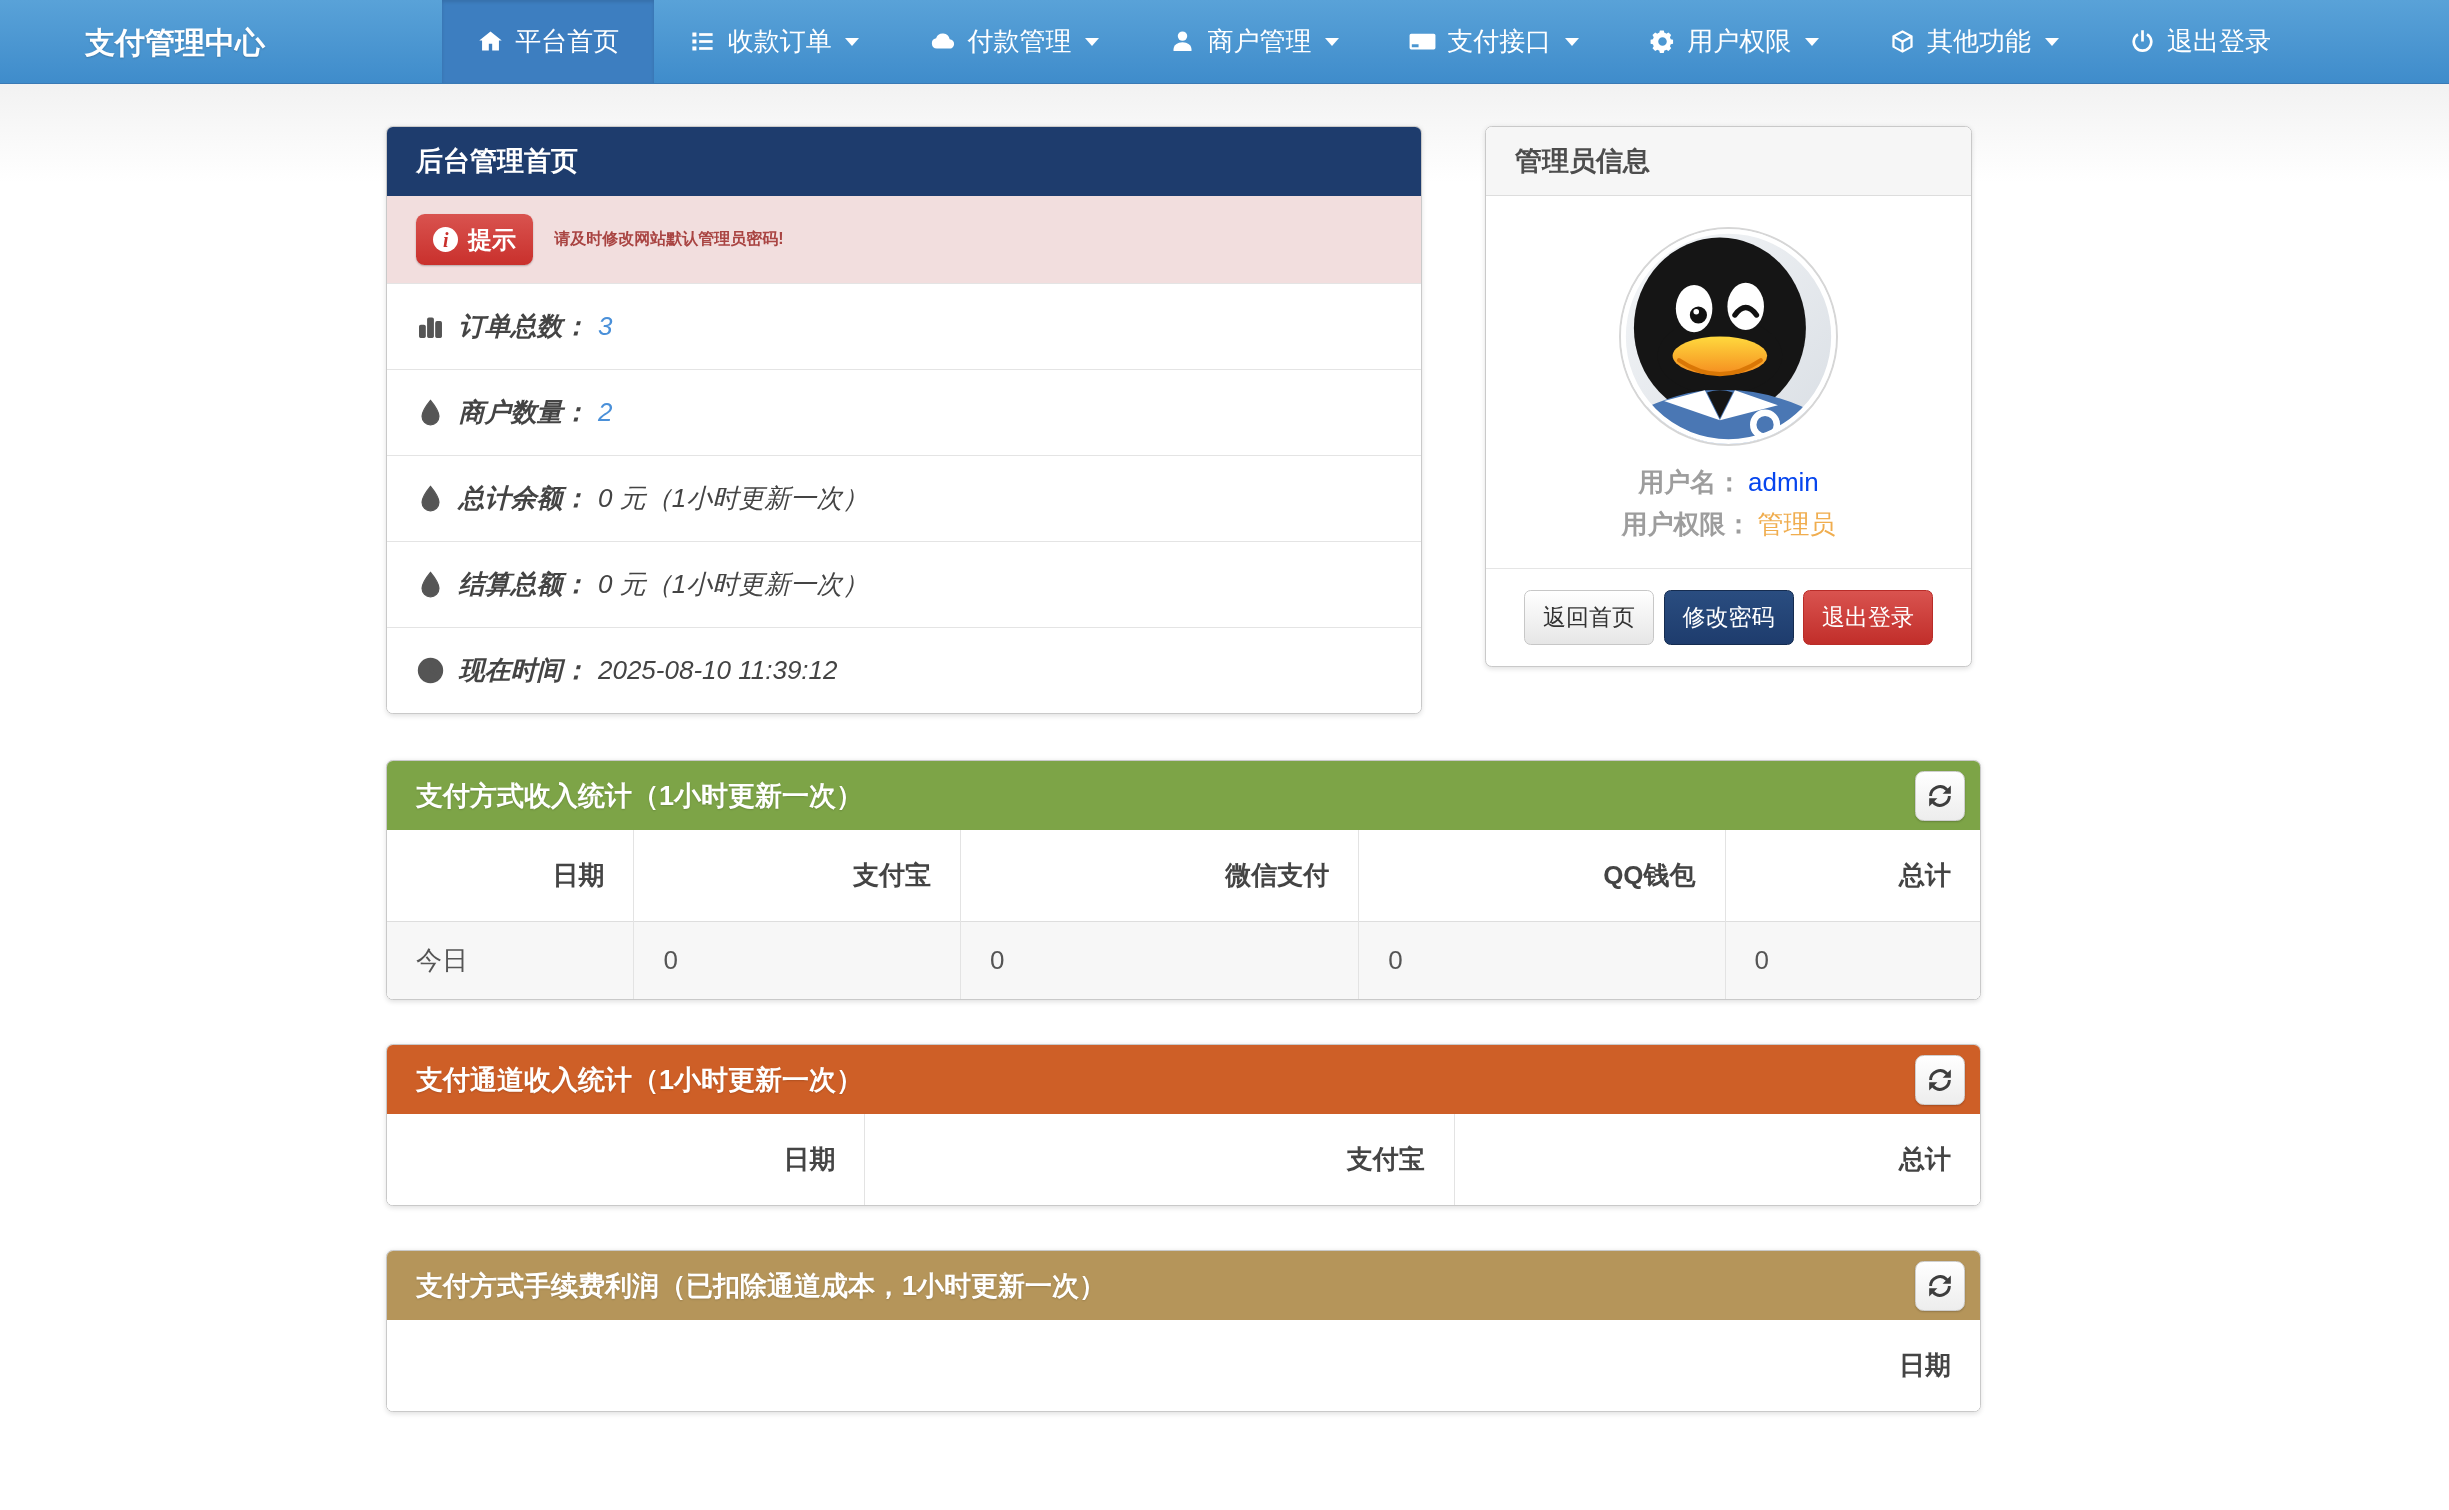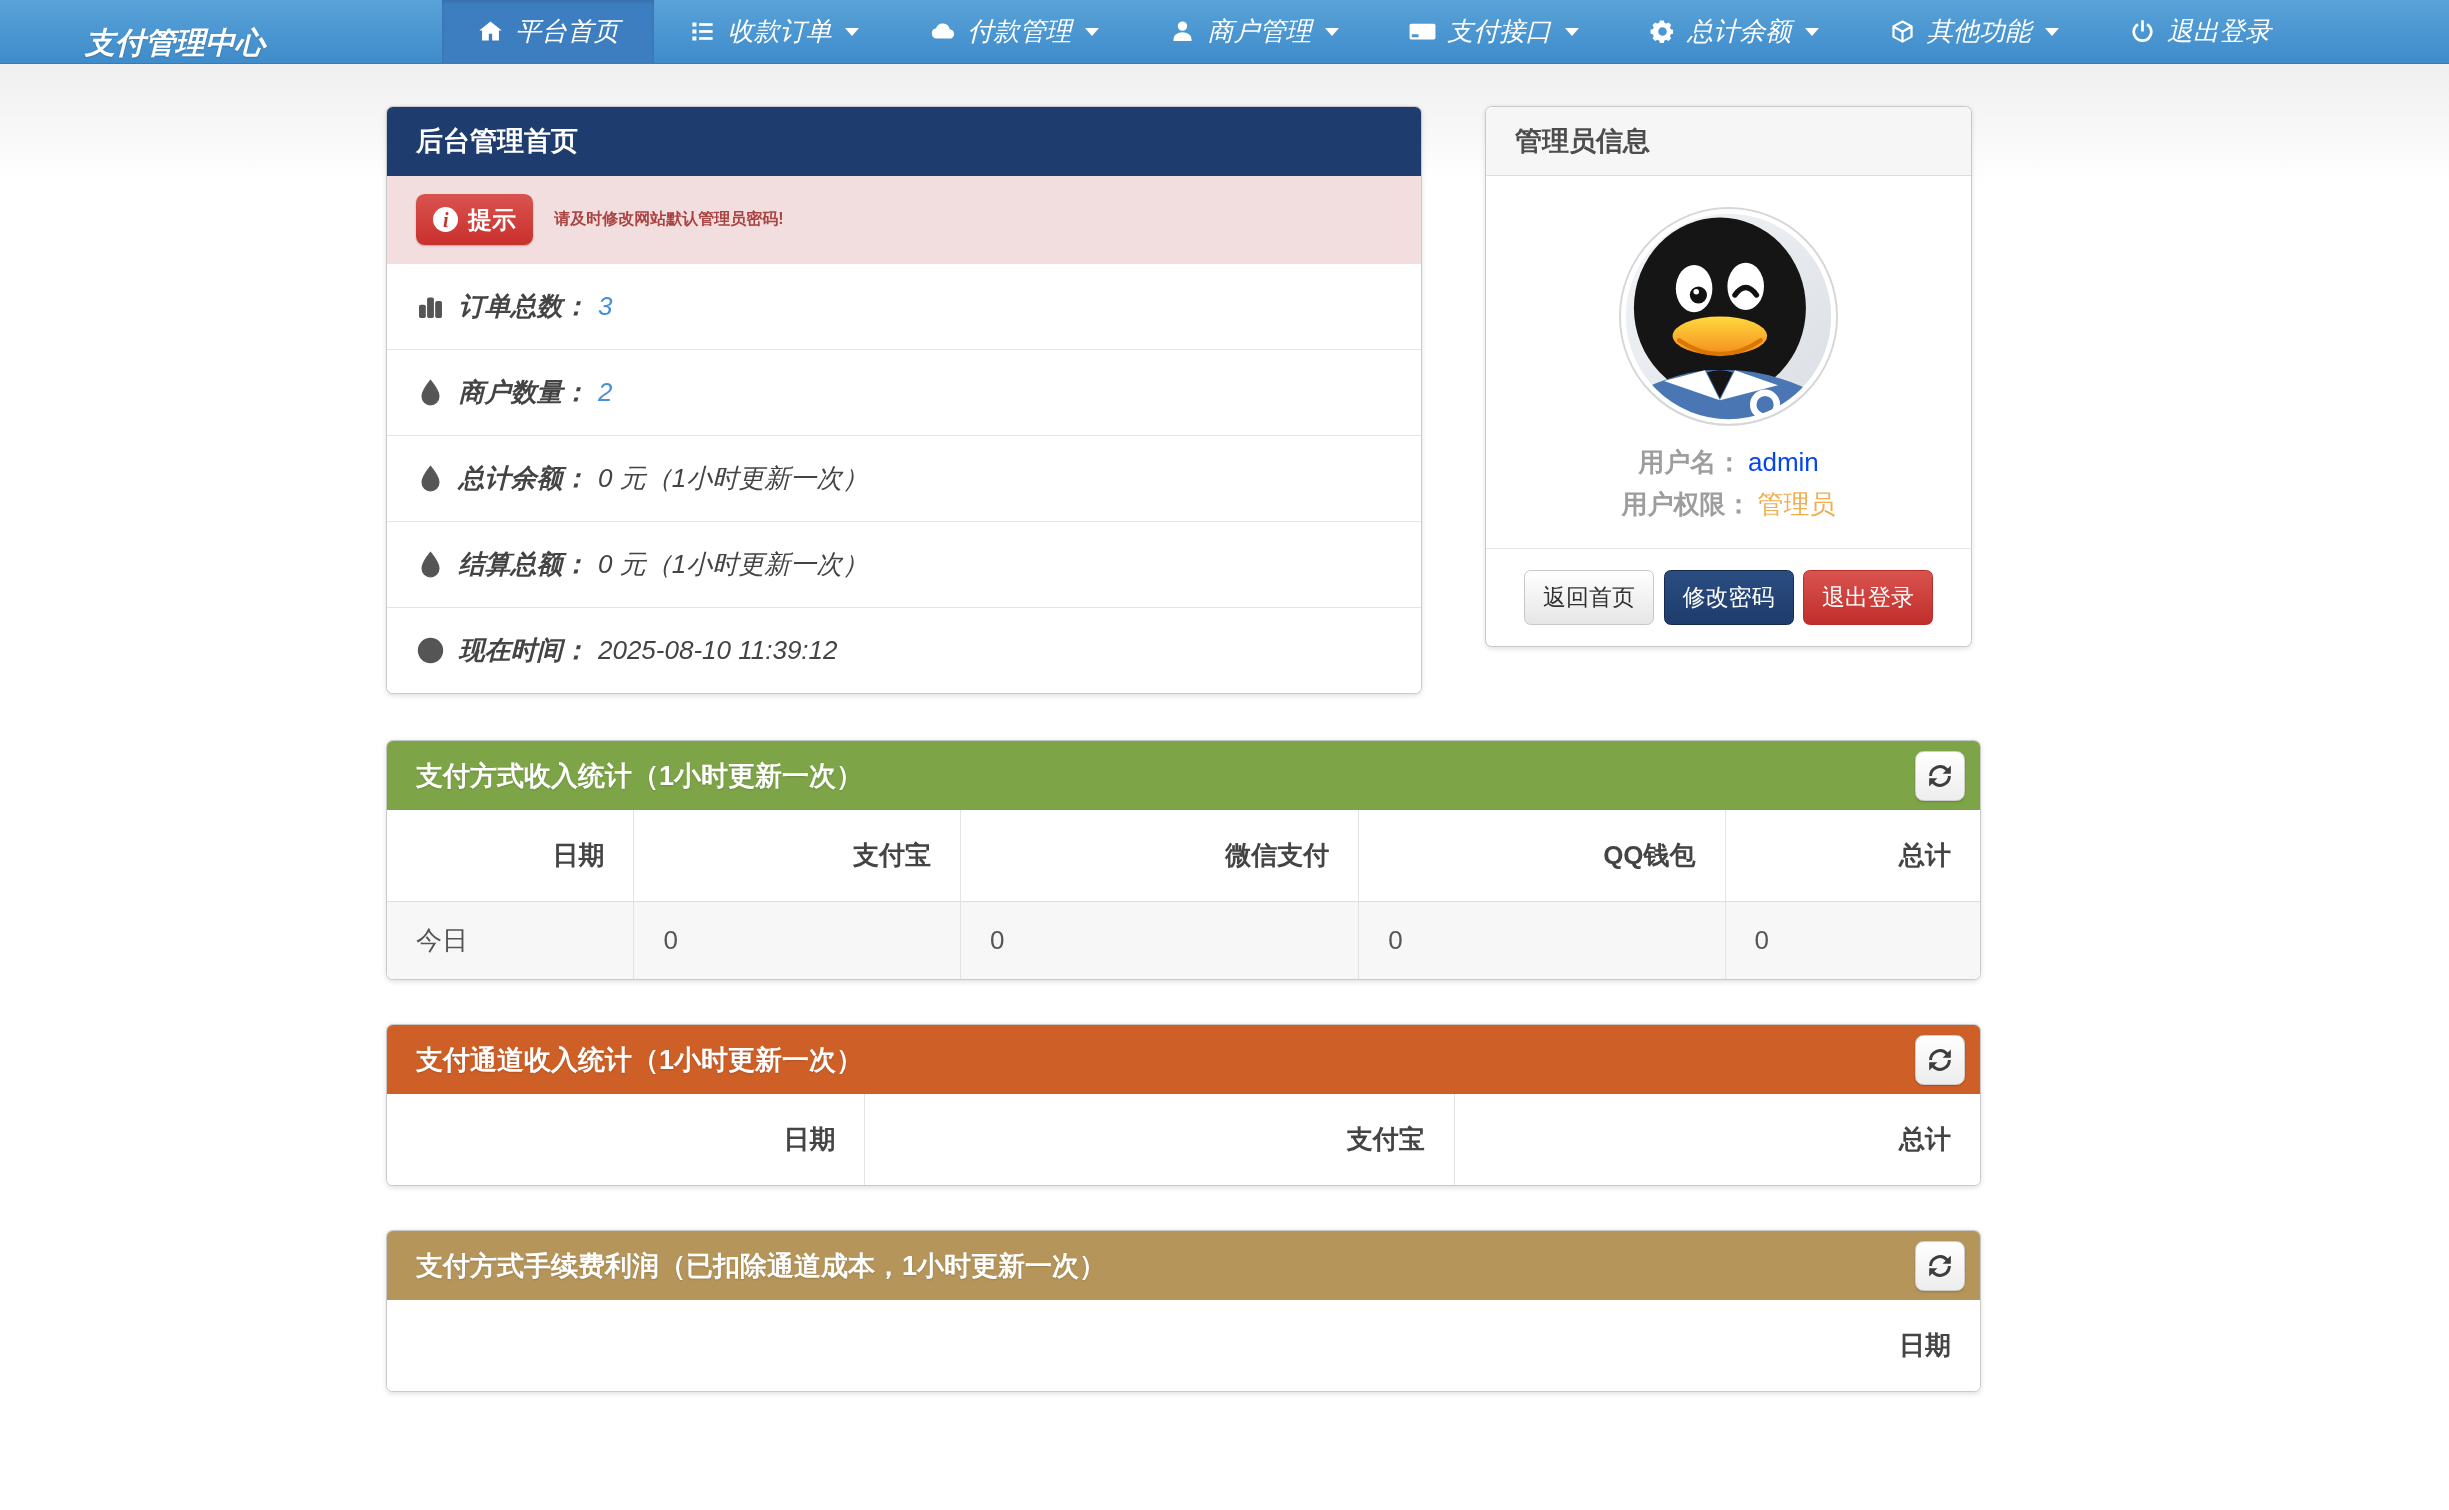--- a/index.html
+++ b/index.html
@@ -5,24 +5,24 @@
   * { box-sizing: border-box; margin: 0; padding: 0; }
   html,body { width: 2450px; min-height: 1510px; }
   body {
     font-family: "Liberation Sans", "DejaVu Sans", sans-serif;
     background: linear-gradient(#e7e7e7, #ffffff 183px, #ffffff);
     color: #444;
   }
 
   
   .navbar {
-    height: 64px; width: 100%;
+    height: 84px; width: 100%;
     background: linear-gradient(#59a2d8, #3f8ccb);
     border-bottom: 1.9px solid #3a7ab5;
-    display: flex; align-items: stretch; font-style: italic;
+    display: flex; align-items: stretch;
   }
   .brand {
     color: #fff; font-size: 30px; font-weight: 700;
     line-height: 86px; padding-left: 85px;
     text-shadow: 0 1px 1.9px rgba(0,0,0,.18);
     white-space: nowrap;
   }
   .nav-list {
     list-style: none; display: flex; margin-left: auto; margin-right: 144px;
   }
@@ -196,21 +196,21 @@
         </span>
         <span class="nav-label">支付接口</span>
         <span class="caret"></span>
       </li>
       <li class="nav-item">
         <span class="nav-icon">
           <svg viewBox="0 0 24 24">
             <path d="M12 8.2A3.8 3.8 0 1 0 12 15.8 3.8 3.8 0 0 0 12 8.2zm9.4 5.7-2.1.6a7.6 7.6 0 0 1-.7 1.7l1.1 1.9-2.4 2.4-1.9-1.1a7.6 7.6 0 0 1-1.7.7l-.6 2.1h-3.4l-.6-2.1a7.6 7.6 0 0 1-1.7-.7l-1.9 1.1-2.4-2.4 1.1-1.9a7.6 7.6 0 0 1-.7-1.7l-2.1-.6v-3.4l2.1-.6a7.6 7.6 0 0 1 .7-1.7L3.1 6.3l2.4-2.4 1.9 1.1a7.6 7.6 0 0 1 1.7-.7l.6-2.1h3.4l.6 2.1a7.6 7.6 0 0 1 1.7.7l1.9-1.1 2.4 2.4-1.1 1.9a7.6 7.6 0 0 1 .7 1.7l2.1.6z"></path>
           </svg>
         </span>
-        <span class="nav-label">总计余额</span>
+        <span class="nav-label">用户权限</span>
         <span class="caret"></span>
       </li>
       <li class="nav-item">
         <span class="nav-icon">
           <svg viewBox="0 0 24 24">
             <path d="M12 2 3 6.8v10.4L12 22l9-4.8V6.8zм0 0" fill="none"></path>
             <path d="M12 2 3 6.8v10.4L12 22l9-4.8V6.8L12 2zm0 2.3 6.2 3.3L12 10.9 5.8 7.6zM5 9.4l6 3.2v6.9l-6-3.2zm14 0v6.9l-6 3.2v-6.9z"></path>
           </svg>
         </span>
         <span class="nav-label">其他功能</span>

